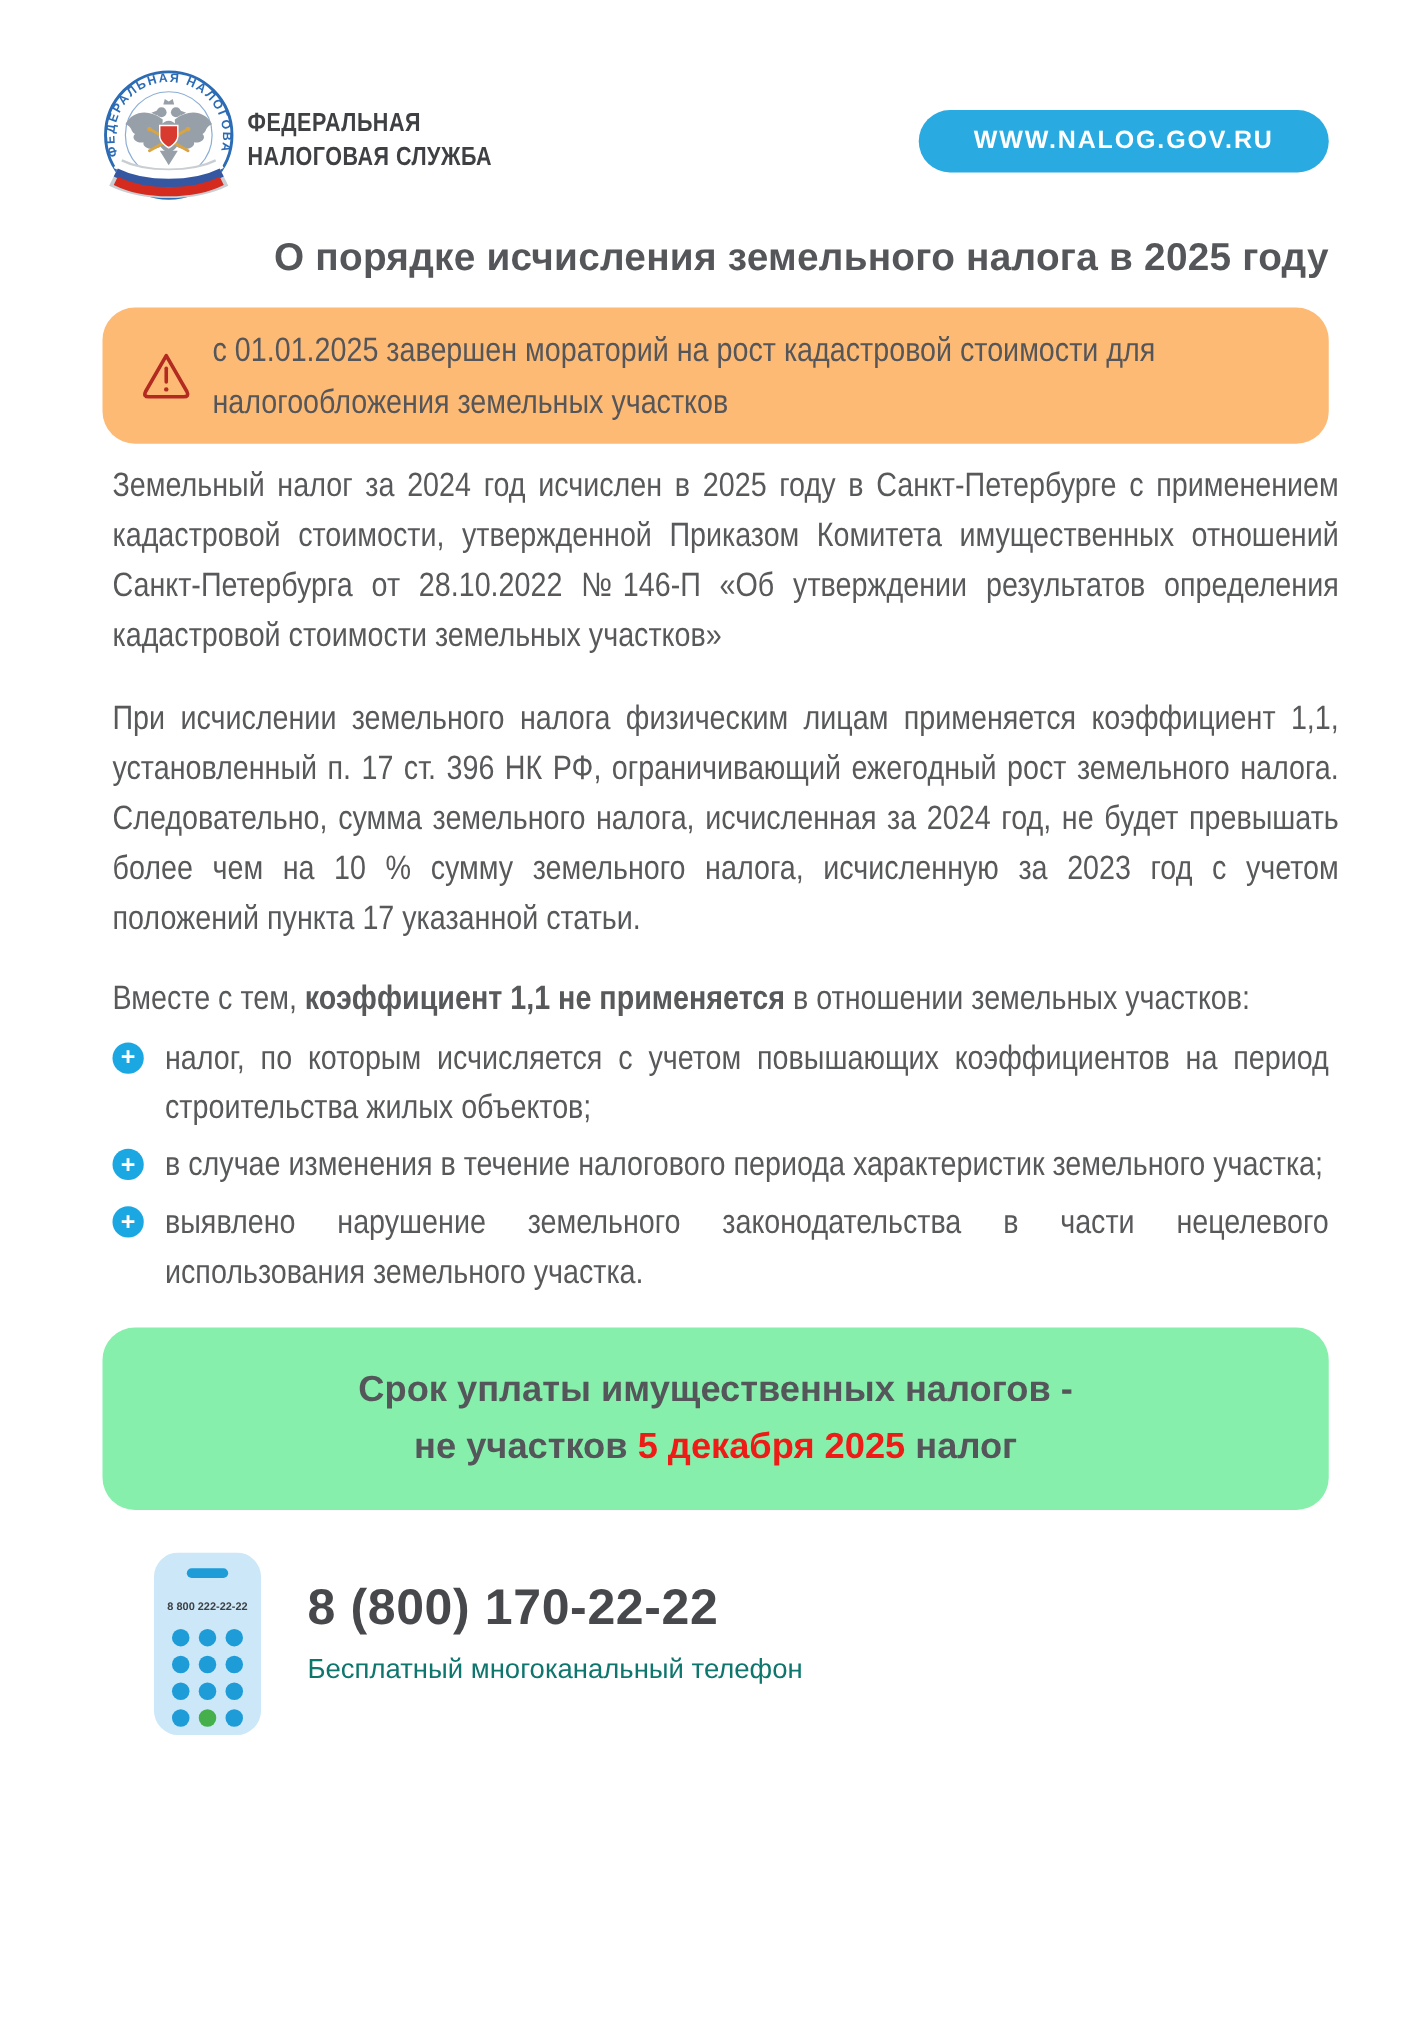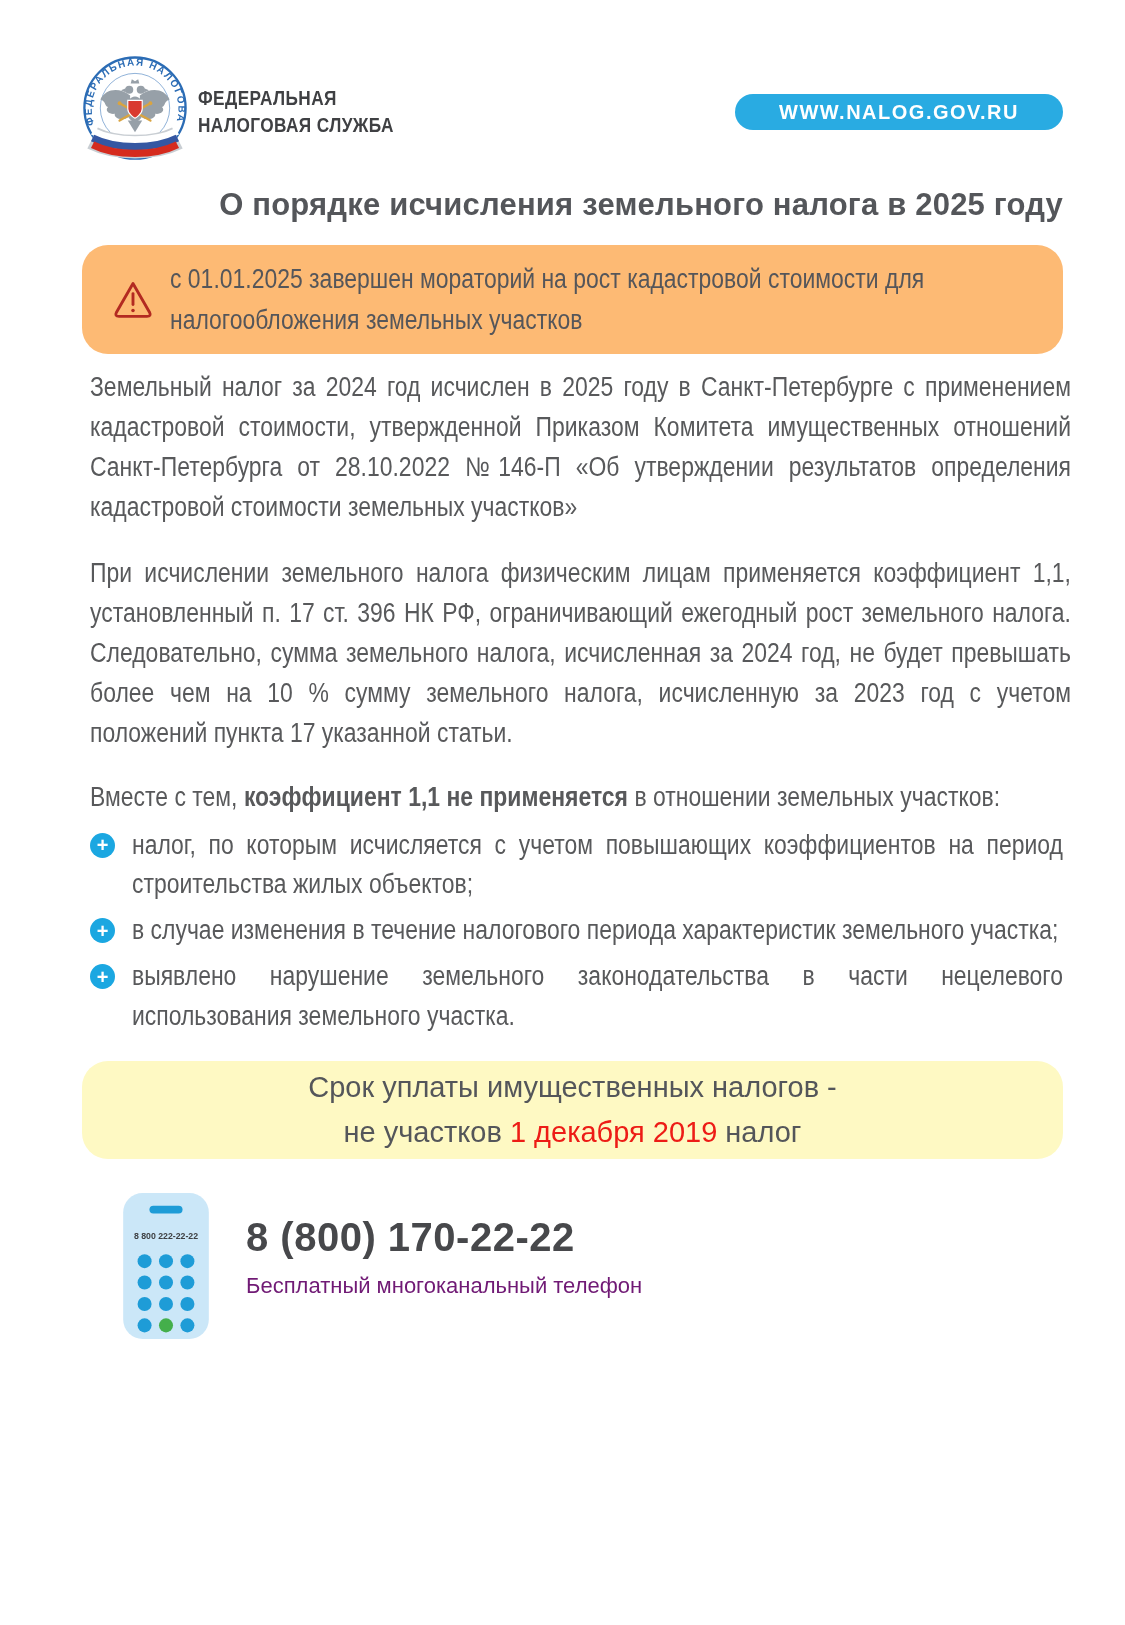--- a/index.html
+++ b/index.html
@@ -16,21 +16,21 @@
   .header { display:flex; align-items:center; }
   .logo-emblem { flex:none; }
   .logo-text {
     margin-left:10px; font-weight:bold; font-size:21px; line-height:1.28;
     color:#3F4043; letter-spacing:.5px; white-space:nowrap;
     transform:scaleX(.82); transform-origin:left center;
   }
   .spacer { flex:1; }
   .site-btn {
     background:#29ABE2; color:#ffffff; border:none; cursor:pointer;
-    border-radius:26px; height:36px; padding:0 44px;
+    border-radius:26px; height:50px; padding:0 44px;
     font-family:inherit; font-size:20px; font-weight:bold; letter-spacing:1.5px;
     display:flex; align-items:center;
   }
 
   
   .title {
     margin:18px 0 0 8px; font-size:31px; font-weight:bold;
     color:#54565A; letter-spacing:.2px;text-align:right;
   }
 
@@ -62,32 +62,32 @@
     flex:none; width:25px; height:25px; border-radius:50%;
     background:#1BA7E1; color:#fff; font-size:20px; font-weight:bold;
     display:flex; align-items:center; justify-content:center;
     margin-top:7px; line-height:1;
   }
   .bullet-text-cell { flex:1; min-width:0; margin-left:17px; }
   .bullet-text { font-size:27px; line-height:1.48; text-align:justify; color:#58595B; }
 
   
   .deadline {
-    margin-top:24px; background:#fef9c3; border-radius:26px;
-    padding:4px 30px; text-align:center;
-    font-weight:normal; font-size:29px; color:#54565A; line-height:1.55;
+    margin-top:24px; background:#86efac; border-radius:26px;
+    padding:28px 30px; text-align:center;
+    font-weight:bold; font-size:29px; color:#54565A; line-height:1.55;
   }
   .hl { color:#ED1C16; }
 
   
   .footer { margin-top:34px; margin-left:40px; display:flex; }
   .phone-icon { flex:none; }
   .footer-text { margin-left:36px; margin-top:22px; }
   .phone-number { font-size:40px; font-weight:bold; color:#47484B; letter-spacing:.5px; }
-  .phone-caption { margin-top:10px; font-size:22px; color:#701a75; line-height:1.42; }
+  .phone-caption { margin-top:10px; font-size:22px; color:#0f766e; line-height:1.42; }
 </style>
 </head>
 <body>
 
 <div class="page">
 
   <div class="header">
     <div class="logo-emblem">
       <svg width="106" height="110" viewBox="0 0 110 114" aria-hidden="true">
         <circle cx="55" cy="55" r="52.5" fill="#ffffff" stroke="#2B6CB5" stroke-width="2.4"></circle>
@@ -175,21 +175,21 @@
           <div class="bullet-text cond">выявлено нарушение земельного законодательства в части нецелевого использования земельного участка.</div>
         </div>
       </li>
     </ul>
   </div>
 
   <div class="deadline">
     <div>Срок уплаты имущественных налогов -</div>
     <div>
       <span>не участков</span>
-      <span class="hl">1 декабря 2019</span>
+      <span class="hl">5 декабря 2025</span>
       <span>налог</span>
     </div>
   </div>
 
   <div class="footer">
     <div class="phone-icon">
       <svg width="88" height="146" viewBox="0 0 88 150" aria-hidden="true">
         <rect x="0" y="0" width="88" height="150" rx="20" fill="#CBE7F8"></rect>
         <rect x="27" y="13" width="34" height="8" rx="4" fill="#1E9CD7"></rect>
         <text x="44" y="47" text-anchor="middle" font-size="9" font-weight="bold" fill="#3E4043">8 800 222-22-22</text>

